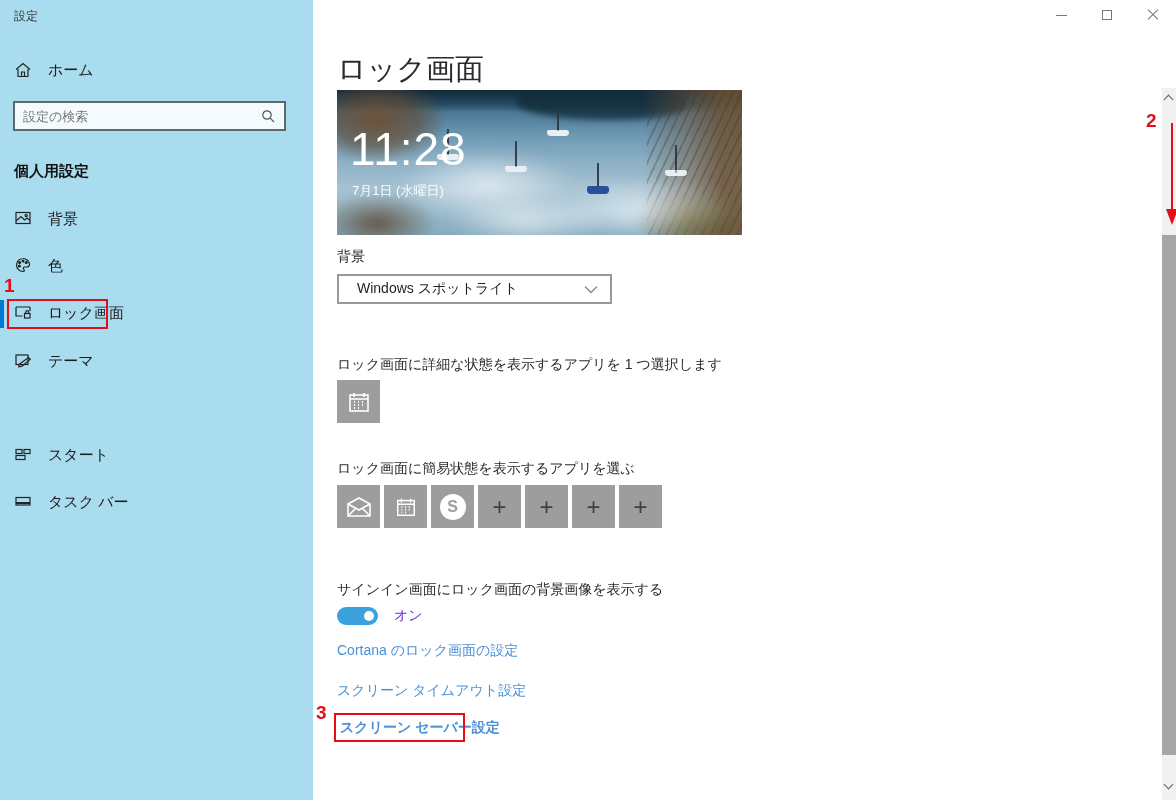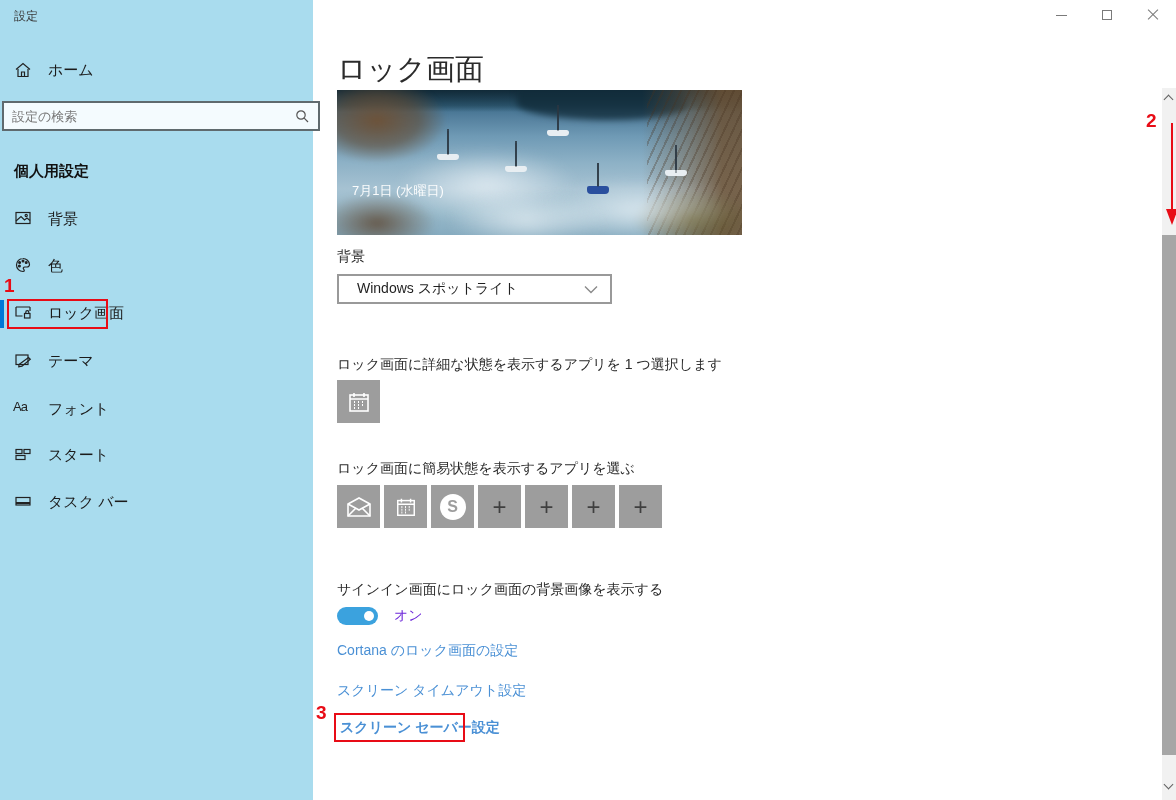--- a/index.html
+++ b/index.html
@@ -19,21 +19,21 @@
   .glyph-close i { position:absolute; left:-1px; top:5px; width:14px; height:1px; background:#7a7a7a; }
   .glyph-close i:first-child { transform:rotate(45deg); }
   .glyph-close i:last-child  { transform:rotate(-45deg); }
 
   
   .sidebar { position:absolute; left:0; top:0; width:313px; height:800px; background:#a9dcee; }
   .home-row { position:absolute; left:0; top:54px; width:258px; height:32px; display:flex; align-items:center; }
   .home-row .nav-ic { position:absolute; left:14px; }
   .home-row .nav-label { position:absolute; left:48px; font-size:15px; color:#1b1b1b; }
   .search-box {
-    position:absolute; left:2px; top:101px; width:318px; height:30px;
+    position:absolute; left:13px; top:101px; width:273px; height:30px;
     background:#f4fbfe; border:2px solid #5f6a6e; display:flex; align-items:center;
   }
   .search-box input {
     flex:1; border:none; outline:none; background:transparent;
     font-size:13px; color:#333; padding:0 8px; font-family:inherit;
   }
   .search-ic { margin-right:9px; flex:0 0 auto; }
   .side-header { position:absolute; left:14px; top:162px; font-size:15px; font-weight:bold; color:#111; }
   .nav-item { position:absolute; left:0; width:313px; height:32px; cursor:pointer; }
   .nav-item .nav-ic { position:absolute; left:14px; top:6px; }
@@ -207,24 +207,20 @@
     <div class="nav-item" style="top:345px">
       <span class="nav-ic">
         <svg width="18" height="18" viewBox="0 0 18 18" fill="none" stroke="#222" stroke-width="1.2">
           <rect x="2" y="4" width="12" height="9.5"></rect>
             <path d="M5 13.5 L14.5 6.5 L16.3 8.3 L8 15.2 L4.8 15.8 Z"></path>
         </svg>
       </span>
       <span class="nav-label">テーマ</span>
     </div>
 
-    <div class="nav-item" style="top:393px">
-      <span class="nav-font-glyph">Aa</span>
-      <span class="nav-label">フォント</span>
-    </div>
 
     <div class="nav-item" style="top:439px">
       <span class="nav-ic">
         <svg width="18" height="18" viewBox="0 0 18 18" fill="none" stroke="#222" stroke-width="1.2">
           <rect x="2" y="4.5" width="6" height="4"></rect>
             <rect x="10" y="4.5" width="6" height="4"></rect>
             <rect x="2" y="10.5" width="9" height="4"></rect>
         </svg>
       </span>
       <span class="nav-label">スタート</span>
@@ -274,20 +270,21 @@
     <div class="boat boat-blue" style="left:250px;top:42px;width:26px;height:62px">
         <div class="mast"></div>
         <div class="hull"></div>
         <div class="refl"></div>
       </div>
     <div class="boat" style="left:328px;top:28px;width:20px;height:58px">
         <div class="mast"></div>
         <div class="hull"></div>
         <div class="refl"></div>
       </div>
+    <div class="pv-time">11:28</div>
     <div class="pv-date">7月1日 (水曜日)</div>
   </div>
 
   <div class="field-label lbl-bg">背景</div>
 
   <div class="dropdown">
     <span class="dd-text">Windows スポットライト</span>
     <span class="dd-chev">
       <svg width="14" height="9" viewBox="0 0 14 9" fill="none" stroke="#8a8a8a" stroke-width="1.4">
           <path d="M1 1.5 L7 7.5 L13 1.5"></path>

